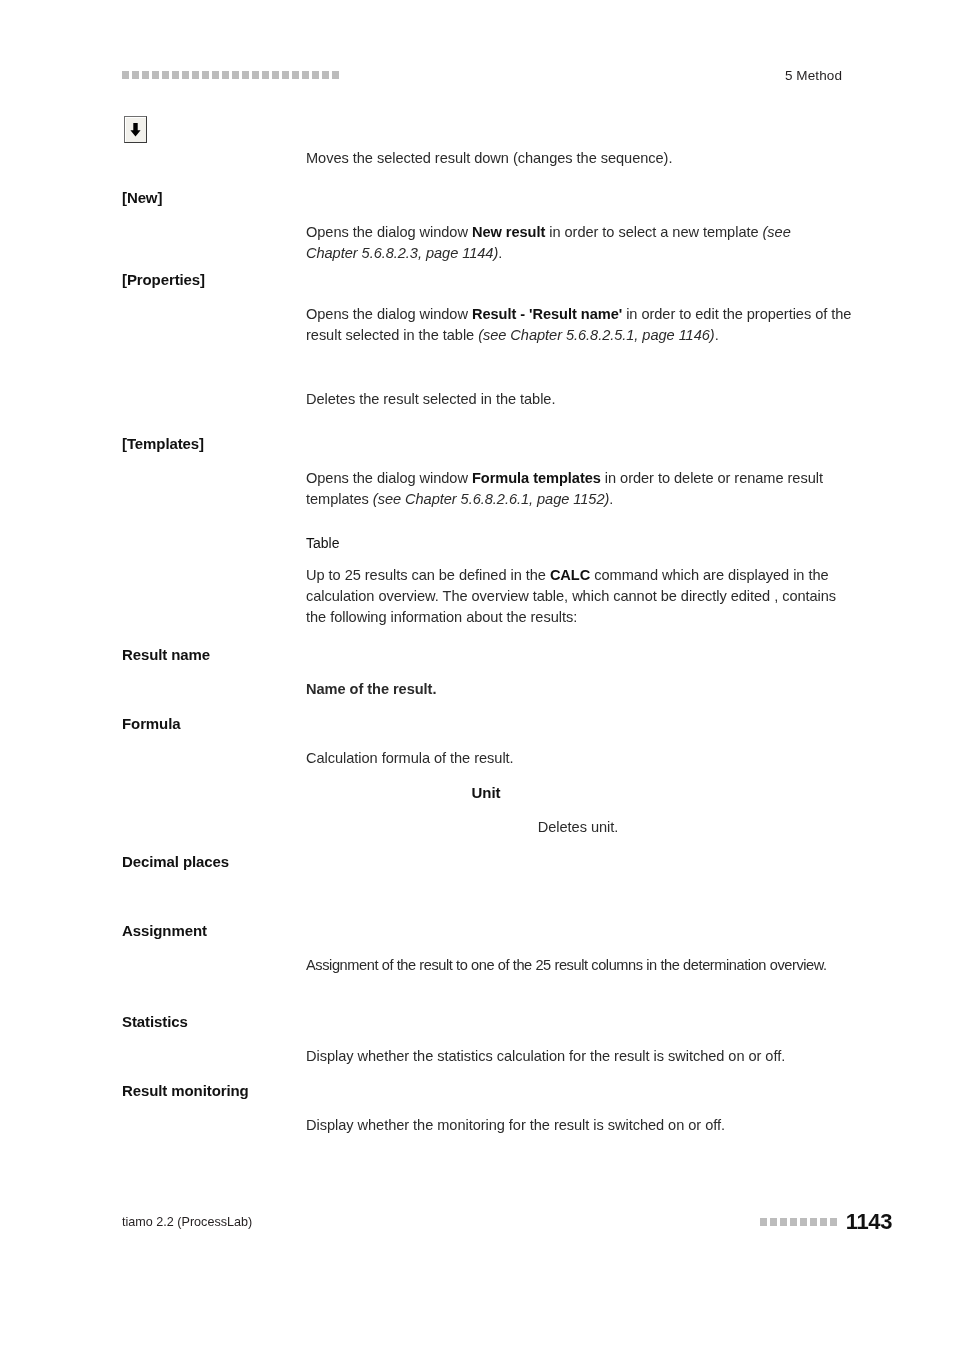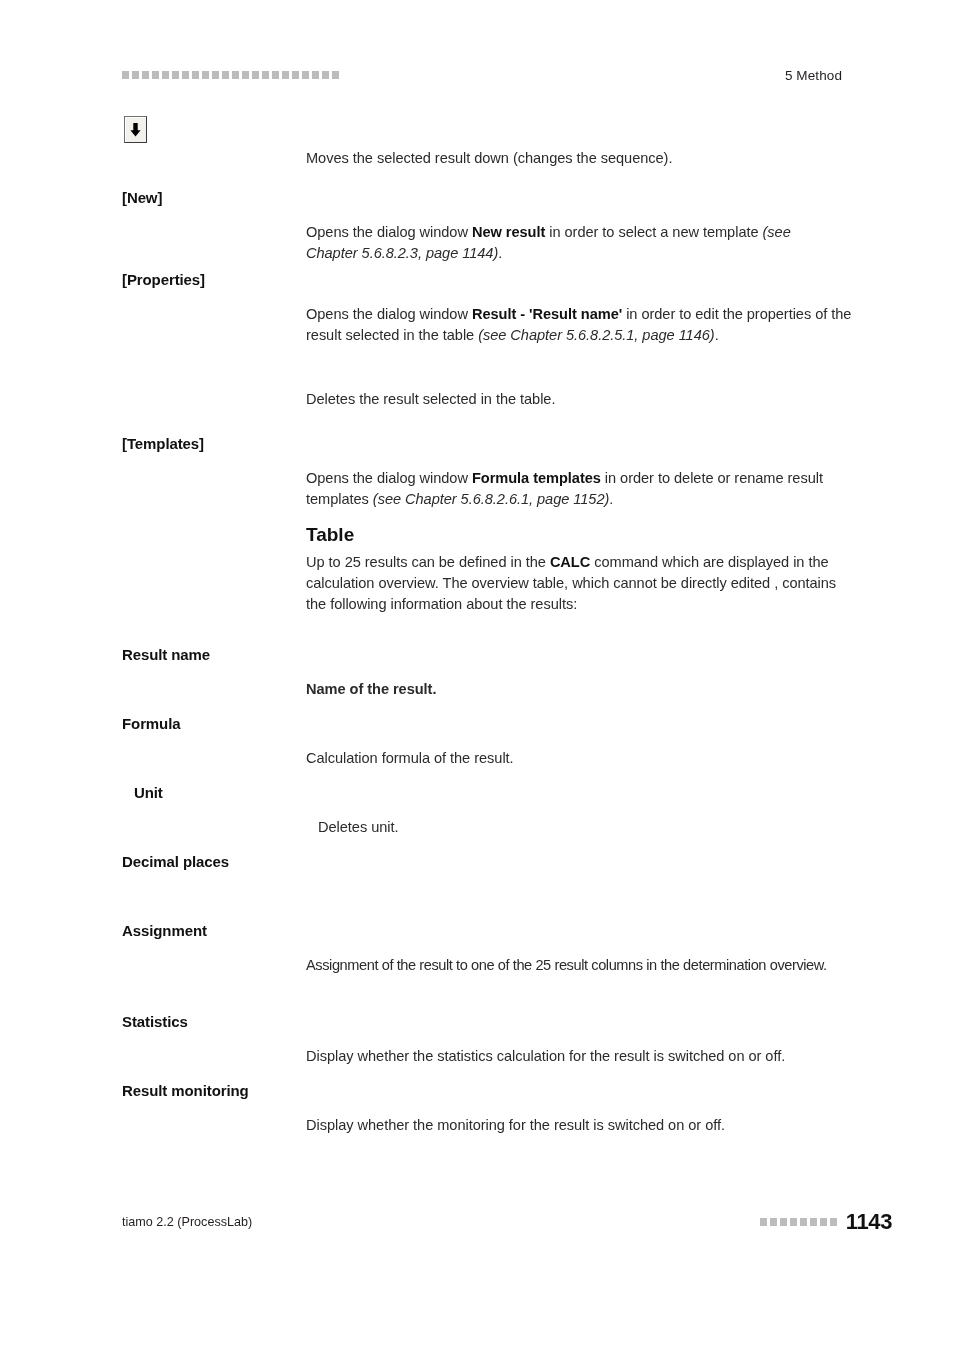--- a/index.html
+++ b/index.html
@@ -116,26 +116,26 @@
   }
   .desc.tight {
     letter-spacing: -0.42px;
     width: 548px;
   }
   .desc.wide {
     width: 548px;
   }
 
   .sub-head {
-    margin: 0;
+    margin: 12px;
     padding: 0;
     margin-left: 184px;
     width: 536px;
-    font-size: 19px;
-    font-weight: 700;
+    font-size: 14px;
+    font-weight: 400;
     color: #111111;
     line-height: 1.35;
   }
 
   
   .footer {
     position: absolute;
     left: 122px;
     top: 1211px;
     width: 770px;
@@ -233,21 +233,21 @@
         <div class="desc" style="margin-top: 4px;">Up to 25 results can be defined in the <b>CALC</b> command which are displayed in the calculation overview. The overview table, which cannot be directly edited , contains the following information about the results:</div>
       </div>
       <div class="row" style="position: absolute; top: 497px; left: 0px;">
         <div class="term">Result name</div>
         <div class="desc" style="margin-top: 14px; font-weight: bold;">Name of the result.</div>
       </div>
       <div class="row" style="position: absolute; top: 566px; left: 0px;">
         <div class="term">Formula</div>
         <div class="desc" style="margin-top: 14px;">Calculation formula of the result.</div>
       </div>
-      <div class="row" style="position: absolute; top: 635px; left: 12px;">
+      <div class="row" style="position: absolute; top: 635px; left: 4px; text-align: center;">
         <div class="term">Unit</div>
         <div class="desc" style="margin-top: 14px;">Deletes unit.</div>
       </div>
       <div class="row" style="position: absolute; top: 704px; left: 0px;">
         <div class="term">Decimal places</div>
       </div>
       <div class="row" style="position: absolute; top: 773px; left: 0px;">
         <div class="term">Assignment</div>
         <div class="desc tight" style="margin-top: 14px;">Assignment of the result to one of the 25 result columns in the determination overview.</div>
       </div>

